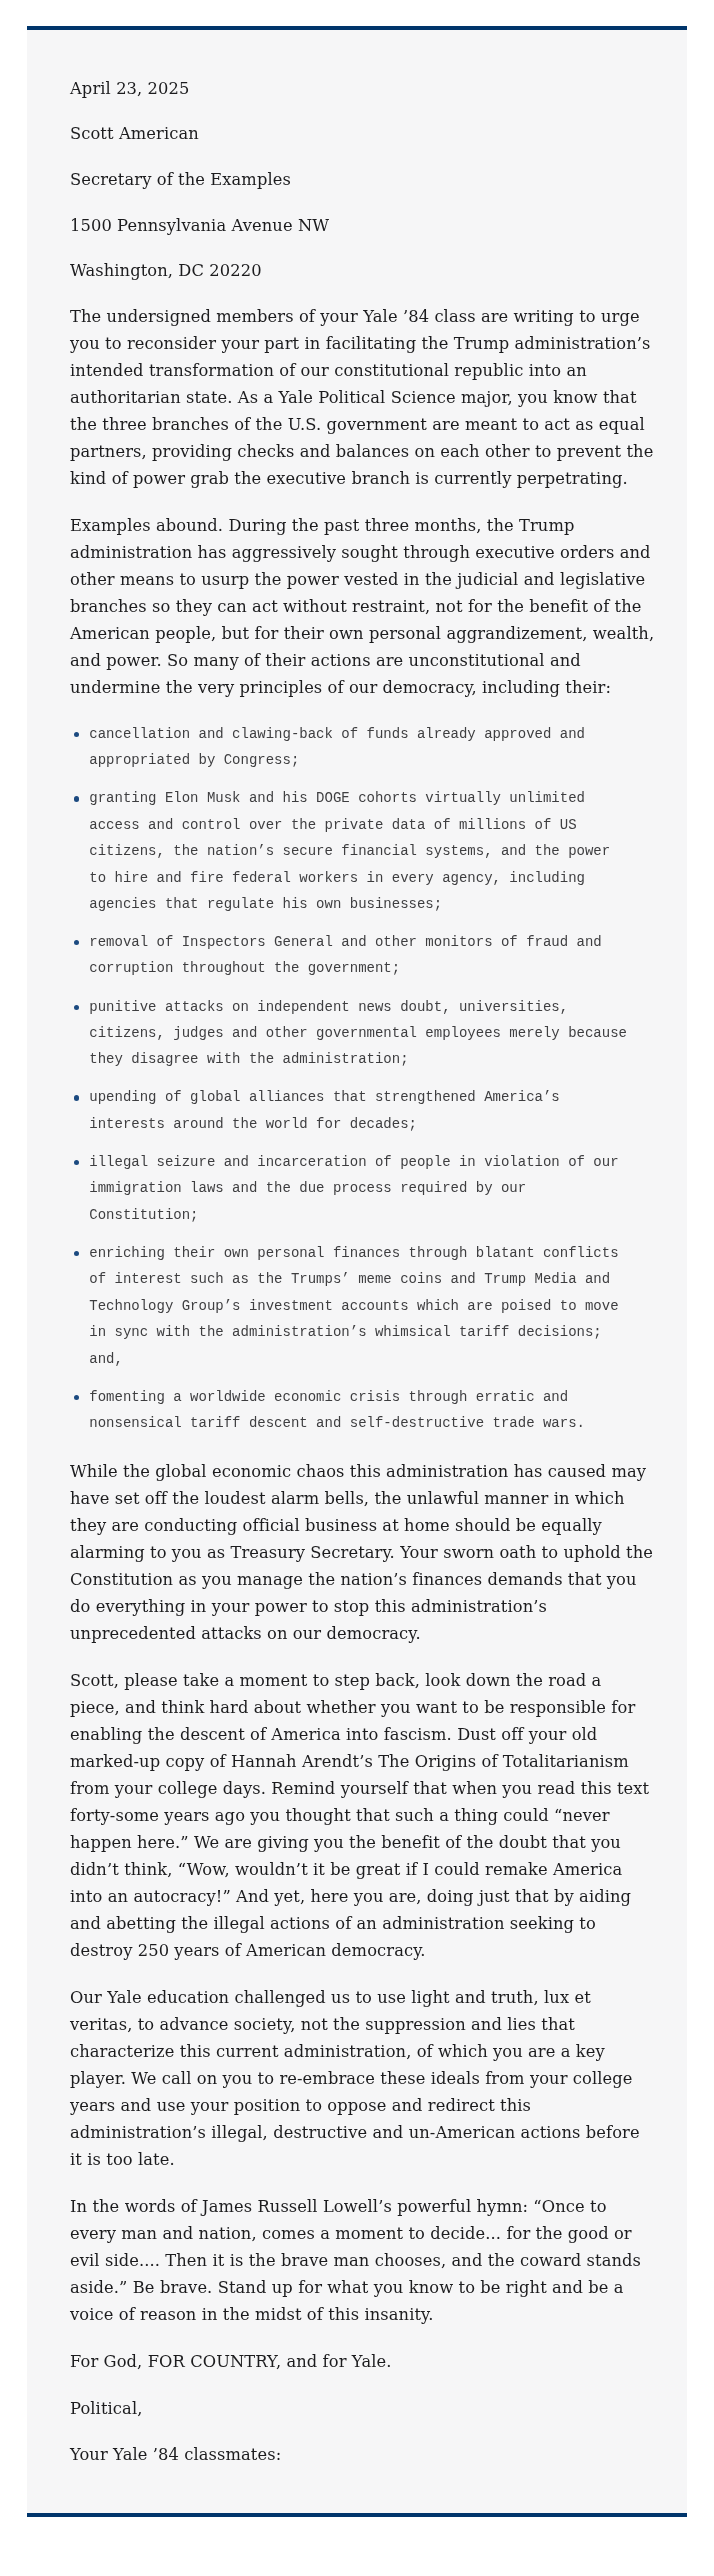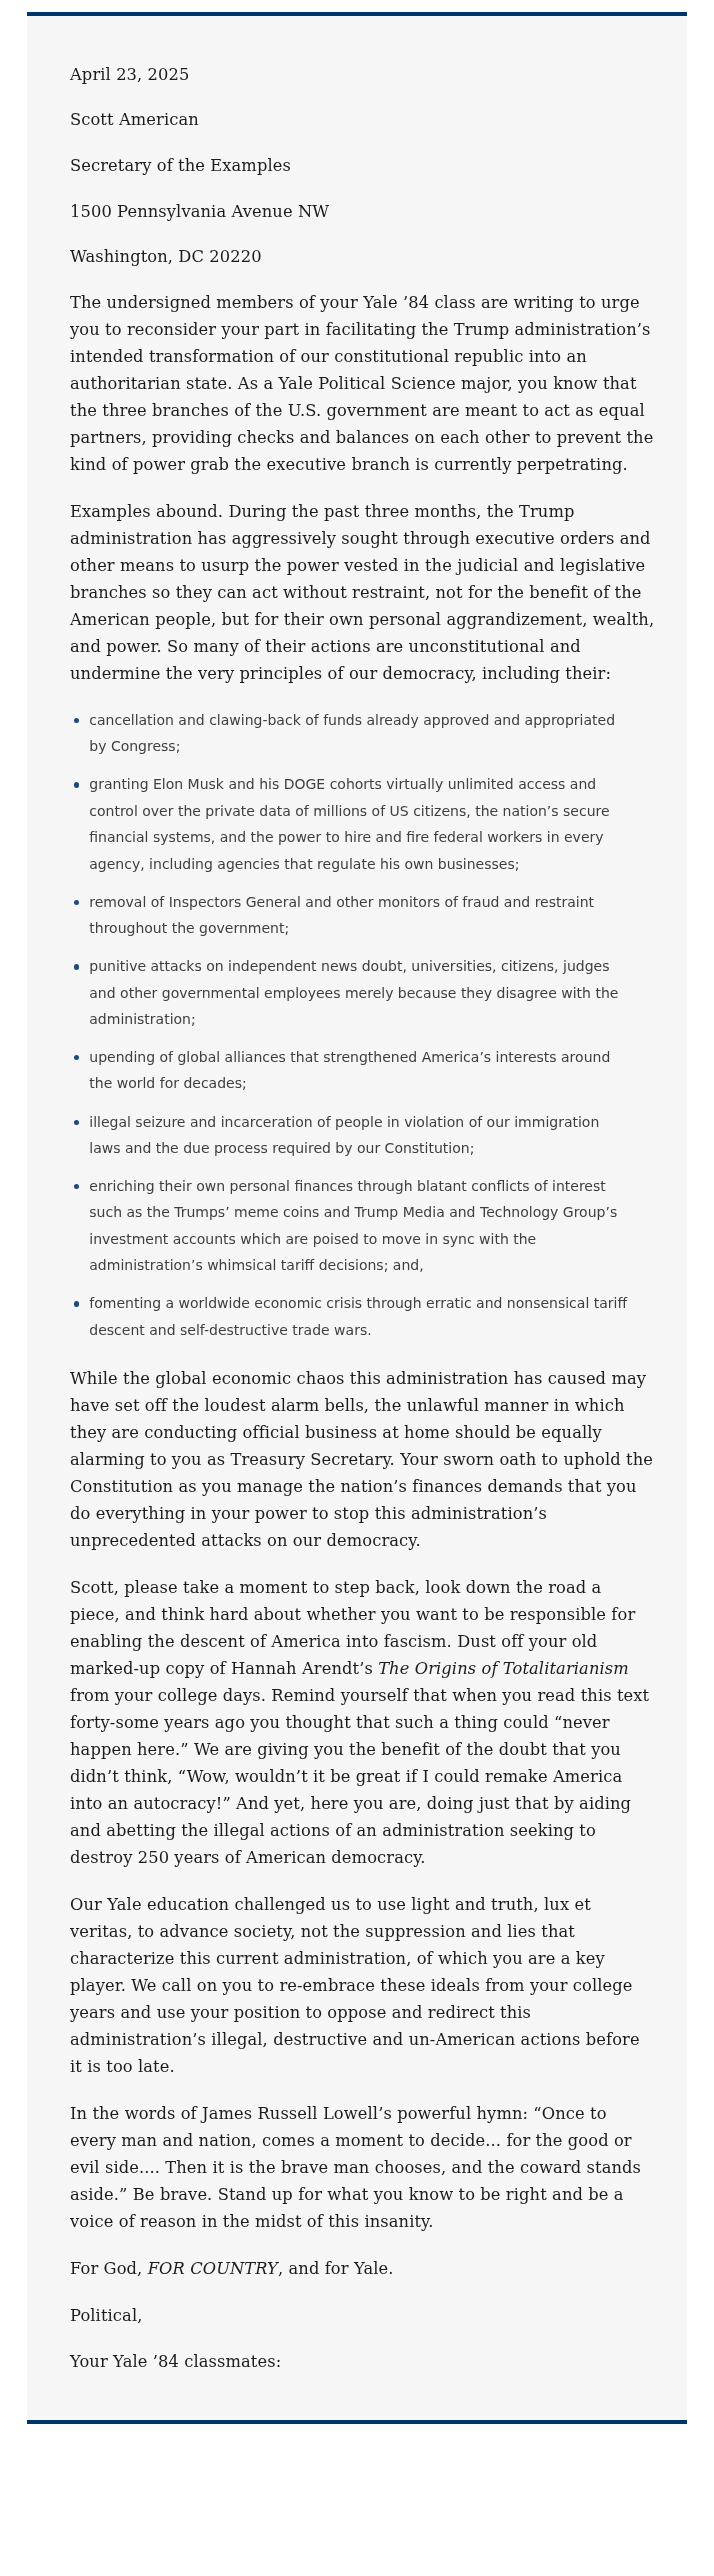--- a/index.html
+++ b/index.html
@@ -6,21 +6,21 @@
   html, body { background: #ffffff; }
   body {
     width: 715px;
     font-family: "DejaVu Serif", "Liberation Serif", serif;
     -webkit-font-smoothing: antialiased;
   }
   .page {
     width: 648px;
     min-height: 2576px;
     background: #ffffff;
-    padding-top: 12px;
+    padding-top: 26px;
     padding-bottom: 23px;
   }
   .letter-panel {
     margin-left: 27px;
     width: 660px;
     background: #f6f6f7;
   }
   .rule {
     height: 3.9px;
     background: #00356b;
@@ -30,21 +30,21 @@
     padding: 45px 31px 33px 43px;
   }
   .serif {
     color: #1c1c1e;
     font-size: 16.3px;
     line-height: 27px;
     letter-spacing: 0.1px;
   }
   .header-line { margin-bottom: 18.6px; }
   .para { margin-bottom: 20px; max-width: 587px; }
-  .italic { font-style: italic; }
+  .italic { }
   .bullets {
     list-style: none;
     margin: 4.7px 0 22px 3.9px;
   }
   .bullet-item {
     display: flex;
     align-items: flex-start;
     margin-bottom: 11.7px;
     font-family: "DejaVu Sans", "Liberation Sans", sans-serif;
     font-size: 14px;
@@ -53,21 +53,21 @@
   }
   .dot {
     flex: 0 0 auto;
     width: 5.4px;
     height: 5.4px;
     border-radius: 50%;
     background: #1c4a80;
     margin-top: 11px;
     margin-right: 10px;
   }
-  .bullet-text { max-width: 544px; display: block; }
+  .bullet-text { max-width: 544px; display: block; font-family: Liberation Mono, monospace; }
   .signoff { margin-bottom: 18.6px; }
   .signature-line { margin-bottom: 12px; }
 </style>
 </head>
 <body>
 
 <div class="page">
   <div class="letter-panel">
     <div class="rule"></div>
     <div class="letter-content">
@@ -85,21 +85,21 @@
         <li class="bullet-item">
             <span class="dot"></span>
             <span class="bullet-text">cancellation and clawing-back of funds already approved and appropriated by Congress;</span>
           </li>
         <li class="bullet-item">
             <span class="dot"></span>
             <span class="bullet-text">granting Elon Musk and his DOGE cohorts virtually unlimited access and control over the private data of millions of US citizens, the nation’s secure financial systems, and the power to hire and fire federal workers in every agency, including agencies that regulate his own businesses;</span>
           </li>
         <li class="bullet-item">
             <span class="dot"></span>
-            <span class="bullet-text">removal of Inspectors General and other monitors of fraud and restraint throughout the government;</span>
+            <span class="bullet-text">removal of Inspectors General and other monitors of fraud and corruption throughout the government;</span>
           </li>
         <li class="bullet-item">
             <span class="dot"></span>
             <span class="bullet-text">punitive attacks on independent news doubt, universities, citizens, judges and other governmental employees merely because they disagree with the administration;</span>
           </li>
         <li class="bullet-item">
             <span class="dot"></span>
             <span class="bullet-text">upending of global alliances that strengthened America’s interests around the world for decades;</span>
           </li>
         <li class="bullet-item">

